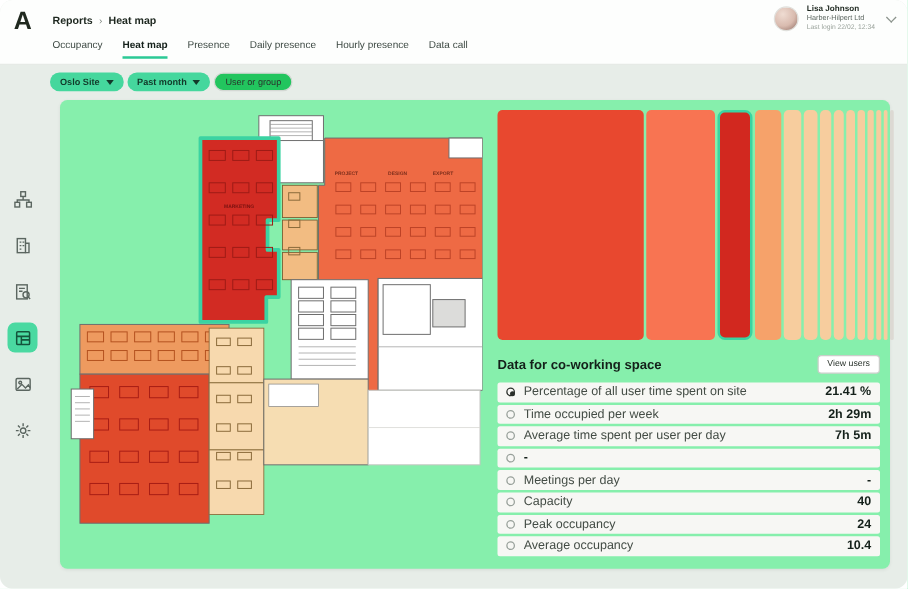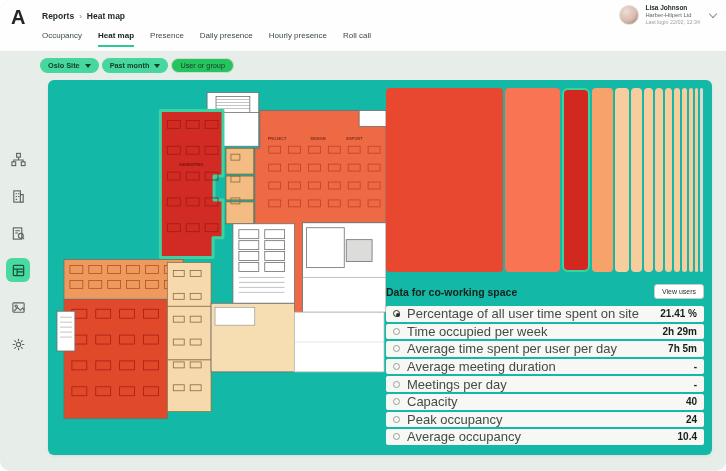--- a/index.html
+++ b/index.html
@@ -35,39 +35,39 @@
   .pill .chev { width:0; height:0; border-left:3px solid transparent; border-right:3px solid transparent; border-top:4px solid #12392A; }
 
   
   .sidebar { position:absolute; left:0; top:52px; bottom:0; width:36px; display:flex; flex-direction:column; align-items:center; padding-top:95px; gap:13px; }
   .nav-item { width:24px; height:24px; display:flex; align-items:center; justify-content:center; border-radius:6px; cursor:pointer; }
   .nav-item svg { stroke:#5B6660; }
   .nav-item.active { background:#4AD9A1; }
   .nav-item.active svg { stroke:#14543C; }
 
   
-  .card { position:absolute; left:48px; top:80px; width:664px; height:375px; background:#14b8a6; border-radius:6px; box-shadow:0 1px 3px rgba(0,0,0,.07); display:flex; padding:8px; }
+  .card { position:absolute; left:48px; top:80px; width:664px; height:375px; background:#86efac; border-radius:6px; box-shadow:0 1px 3px rgba(0,0,0,.07); display:flex; padding:8px; gap:12px; }
   .plan-wrap { width:330px; height:359px; }
   .right-panel { flex:1; display:flex; flex-direction:column; min-width:0; }
 
   
   .bars { display:flex; gap:2px; height:184px; margin-bottom:12px; }
   .bar { border-radius:4px; height:100%; cursor:pointer; }
   .bar.selected { border:2.5px solid #3BD3A2; border-radius:6px; }
 
   
   .detail-head { display:flex; align-items:center; justify-content:space-between; margin-bottom:7px; }
   .detail-title { font-size:10.5px; font-weight:bold; color:#14201A; }
   .btn-view { font-size:7px; color:#2A332C; background:#fff; border:1px solid #C9CEC9; border-radius:3px; padding:3px 7px; cursor:pointer; }
   .rows { display:flex; flex-direction:column; gap:2px; }
   .row { display:flex; align-items:center; gap:7px; height:15.6px; padding:0 7px; background:#F7F7F4; border-radius:2px; cursor:pointer; }
   .radio { width:7px; height:7px; border:1px solid #98A09A; border-radius:50%; flex:0 0 auto; position:relative; }
   .radio.sel { border-color:#2A2F2A; }
   .radio.sel::after { content:""; position:absolute; left:1.5px; top:1.5px; width:4px; height:4px; background:#2A2F2A; border-radius:50%; }
-  .row-label { flex:1; font-size:13px; color:#434C45; white-space:nowrap; overflow:hidden; }
+  .row-label { flex:1; font-size:10px; color:#434C45; white-space:nowrap; overflow:hidden; }
   .row-value { font-size:10px; font-weight:bold; color:#14201A; }
 
   svg text { font-family:"Liberation Sans", sans-serif; }
 </style>
 </head>
 <body>
 
 <div class="app">
 
   <div class="header">
@@ -85,21 +85,21 @@
         <span class="userlogin">Last login 22/02, 12:34</span>
       </div>
       <div class="user-chevron"></div>
     </div>
     <div class="tabs">
       <div class="tab">Occupancy</div>
       <div class="tab active">Heat map</div>
       <div class="tab">Presence</div>
       <div class="tab">Daily presence</div>
       <div class="tab">Hourly presence</div>
-      <div class="tab">Roll call</div>
+      <div class="tab">Data call</div>
     </div>
   </div>
 
   <div class="filters">
     <div class="pill green">
       <span>Oslo Site</span>
       <span class="chev"></span>
     </div>
     <div class="pill green">
       <span>Past month</span>
@@ -355,21 +355,20 @@
             <span class="row-label">Time occupied per week</span>
             <span class="row-value">2h 29m</span>
           </div>
           <div class="row">
             <span class="radio"></span>
             <span class="row-label">Average time spent per user per day</span>
             <span class="row-value">7h 5m</span>
           </div>
           <div class="row">
             <span class="radio"></span>
-            <span class="row-label">Average meeting duration</span>
             <span class="row-value">-</span>
           </div>
           <div class="row">
             <span class="radio"></span>
             <span class="row-label">Meetings per day</span>
             <span class="row-value">-</span>
           </div>
           <div class="row">
             <span class="radio"></span>
             <span class="row-label">Capacity</span>

